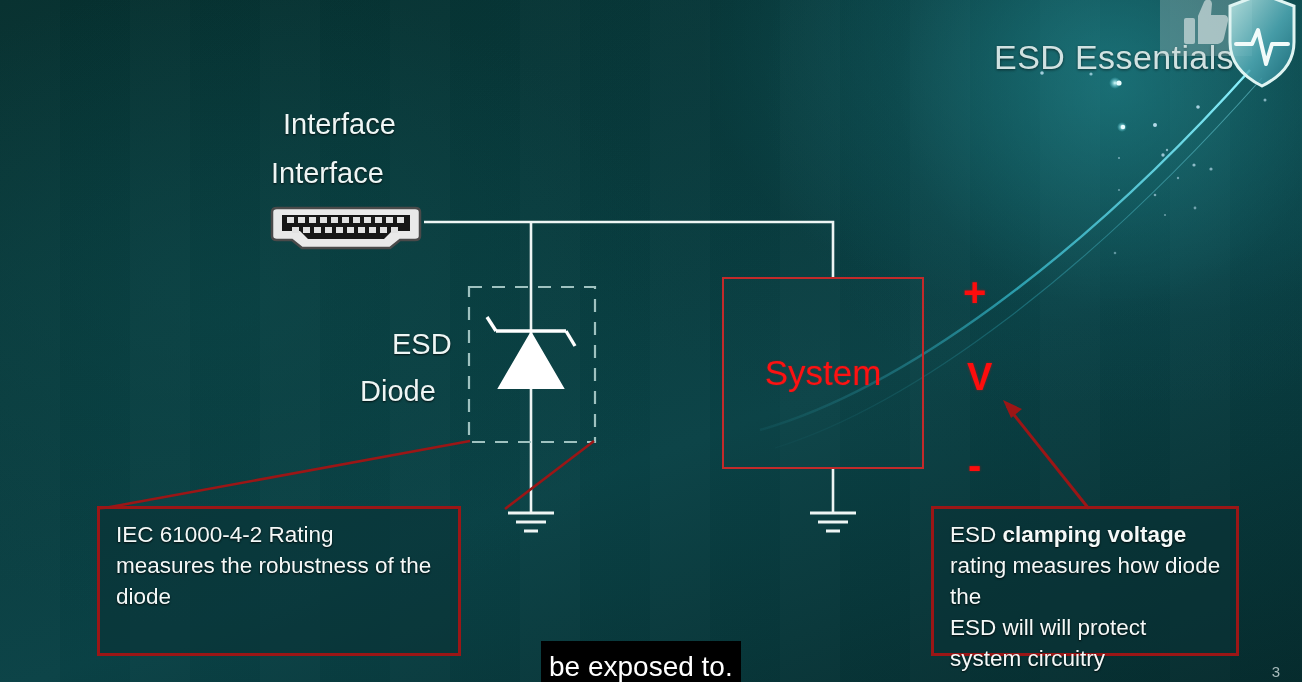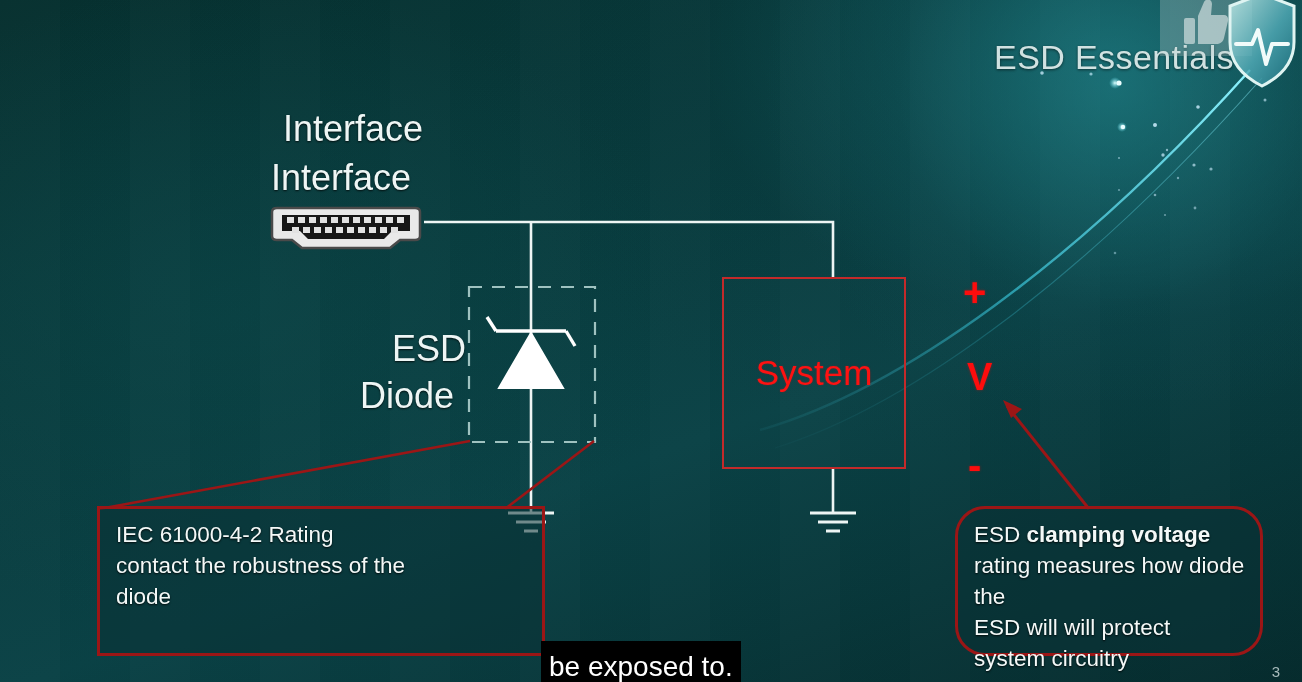--- a/index.html
+++ b/index.html
@@ -76,21 +76,21 @@
     width: 72px; height: 104px;
   }
 
   
   #swoosh { position: absolute; inset: 0; pointer-events: none; }
 
   
   .diagram-label {
     position: absolute;
     color: #eef6f5;
-    font-size: 36px;
+    font-size: 29px;
     text-shadow: 0 1px 2px rgba(0,0,0,0.75);
     white-space: nowrap;
   }
   #label-interface { left: 283px; top: 108px; }
   #label-connector { left: 271px; top: 157px; }
   #label-esd  { left: 392px; top: 328px; }
   #label-diode{ left: 360px; top: 375px; }
 
   
   #connector {
@@ -99,21 +99,21 @@
     width: 156px; height: 44px;
   }
 
   
   #circuit { position: absolute; inset: 0; }
 
   
   #system-box {
     position: absolute;
     left: 722px; top: 277px;
-    width: 184px; height: 192px;
+    width: 202px; height: 192px;
     border: 2px solid #c32a2a;
     box-sizing: border-box;
     display: flex;
     flex-direction: column;
     align-items: center;
     justify-content: center;
     background: rgba(255,255,255,0.012);
   }
   #system-box .sys-line {
     color: #fd1212;
@@ -139,22 +139,22 @@
     position: absolute;
     border: 3px solid #9b1616;
     background: rgba(9,50,52,0.55);
     box-sizing: border-box;
     color: #f4f9f8;
     font-size: 22.5px;
     line-height: 1.38;
     padding: 10px 14px 8px 16px;
     text-shadow: 0 1px 2px rgba(0,0,0,0.85);
   }
-  #callout-left  { left: 97px;  top: 506px; width: 448px; height: 150px; }
-  #callout-right { left: 955px; top: 506px; width: 308px; height: 150px; border-radius: 30px; }
+  #callout-left  { left: 97px;  top: 506px; width: 364px; height: 150px; }
+  #callout-right { left: 931px; top: 506px; width: 308px; height: 150px; }
   .callout b { font-weight: bold; }
 
   
   #caption {
     position: absolute;
     left: 541px; top: 641px;
     background: #000;
     color: #fff;
     font-size: 28px;
     padding: 10px 8px 4px 8px;
@@ -314,21 +314,21 @@
   <div id="system-box">
     <div class="sys-line">System</div>
   </div>
 
   <div class="pol" id="pol-plus">+</div>
   <div class="pol" id="pol-v">V</div>
   <div class="pol" id="pol-minus">-</div>
 
   <div class="callout" id="callout-left">
     <div>IEC 61000-4-2 Rating</div>
-    <div>contact the robustness of the</div>
+    <div>measures the robustness of the</div>
     <div>diode</div>
   </div>
 
   <div class="callout" id="callout-right">
     <div><span>ESD </span><b>clamping voltage</b></div>
     <div>rating measures how diode the</div>
     <div>ESD will will protect</div>
     <div>system circuitry</div>
   </div>
 

